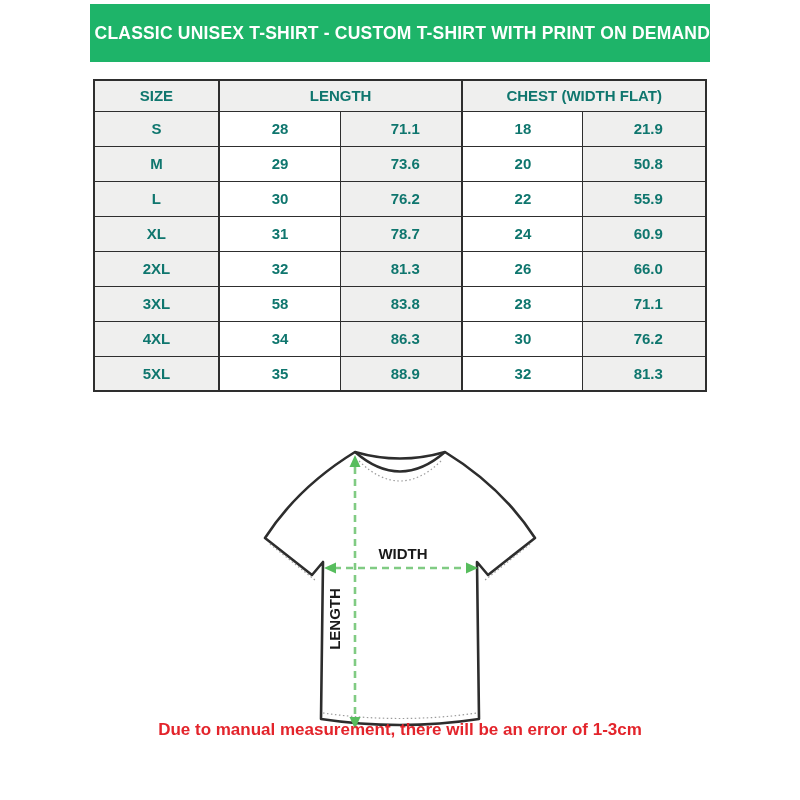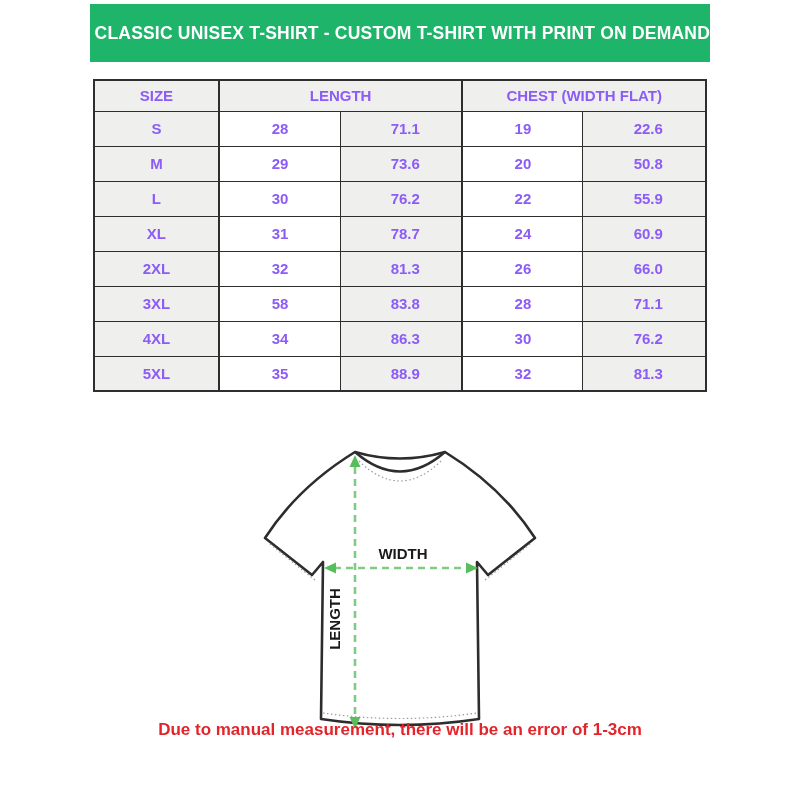--- a/index.html
+++ b/index.html
@@ -35,21 +35,21 @@
     border-collapse: collapse;
     table-layout: fixed;
     border: 2.5px solid #2e2e2e;
   }
   .size-chart th, .size-chart td {
     border: 1.5px solid #2e2e2e;
     text-align: center;
     vertical-align: middle;
     font-weight: bold;
     font-size: 15px;
-    color: #8b5cf6;
+    color: #0f766e;
     padding: 0;
     height: 35px;
     overflow: hidden;
   }
   .size-chart thead th { height: 31px; background: #efefee; }
   .size-chart td.cell-size { background: #efefee; }
   .size-chart td.cell-in  { background: #ffffff; }
   .size-chart td.cell-cm  { background: #efefee; padding-left: 8px; }
   .grp-left { border-left-width: 2.5px !important; }
 
@@ -91,22 +91,22 @@
       <th>SIZE</th>
       <th colspan="2" class="grp-left">LENGTH</th>
       <th colspan="2" class="grp-left">CHEST (WIDTH FLAT)</th>
     </tr>
   </thead>
   <tbody id="size-rows">
       <tr>
         <td class="cell-size">S</td>
         <td class="cell-in grp-left">28</td>
         <td class="cell-cm">71.1</td>
-        <td class="cell-in grp-left">19</td>
-        <td class="cell-cm">22.6</td>
+        <td class="cell-in grp-left">18</td>
+        <td class="cell-cm">21.9</td>
       </tr>
       <tr>
         <td class="cell-size">M</td>
         <td class="cell-in grp-left">29</td>
         <td class="cell-cm">73.6</td>
         <td class="cell-in grp-left">20</td>
         <td class="cell-cm">50.8</td>
       </tr>
       <tr>
         <td class="cell-size">L</td>

